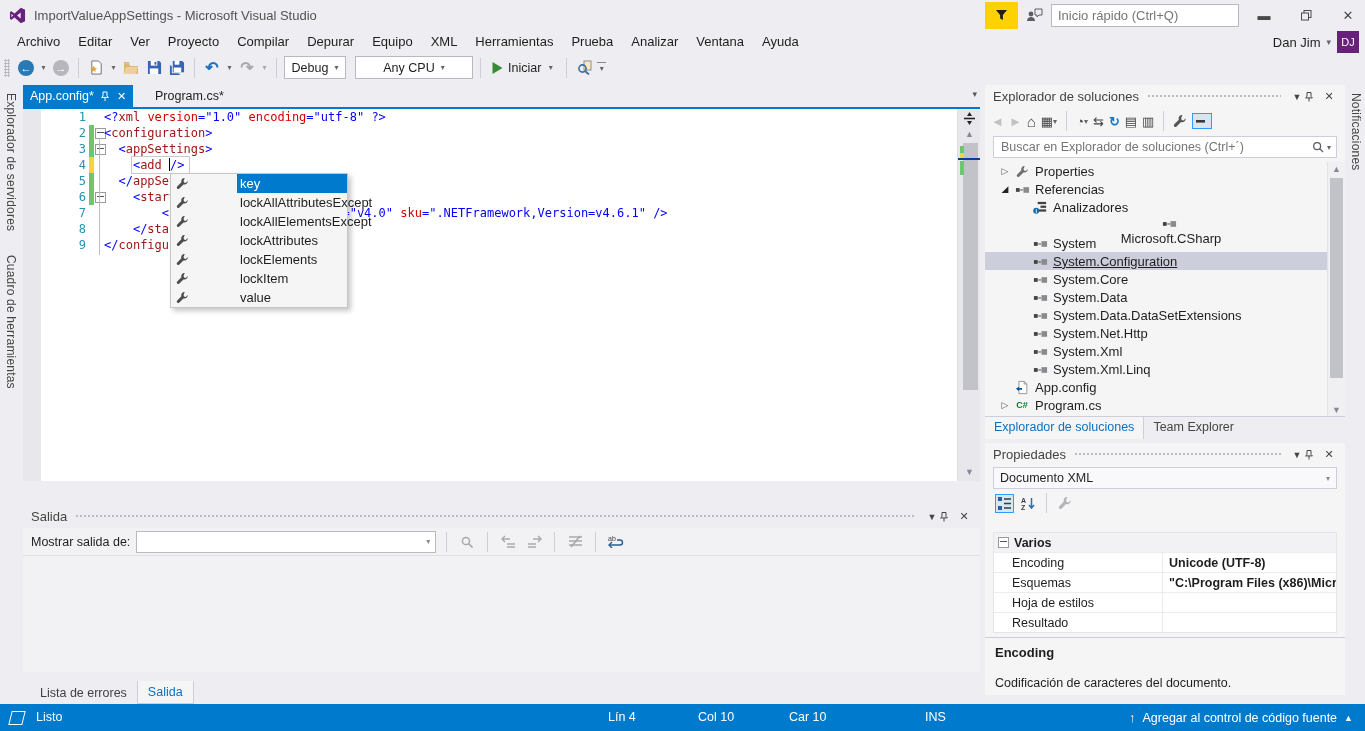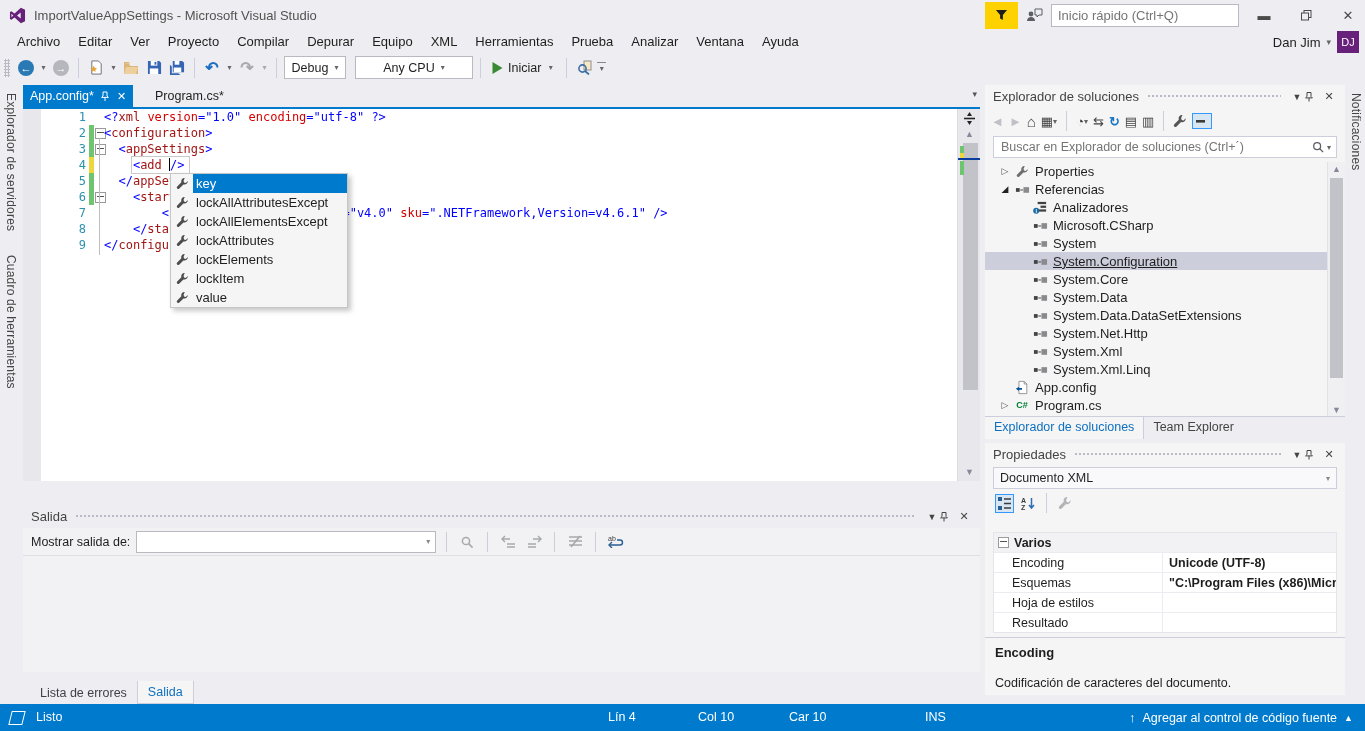--- a/index.html
+++ b/index.html
@@ -54,21 +54,21 @@
   .foldbox::after{content:"";position:absolute;left:1px;right:1px;top:3px;height:1px;background:#555;}
   #fold-guide{position:absolute;left:76px;width:1px;background:#bdbdbd;}
   .code-line{position:absolute;left:81px;font:12px/16px "DejaVu Sans Mono",monospace;white-space:pre;z-index:1;}
   .tk-d{color:#0000ff;}.tk-t{color:#a31515;}.tk-a{color:#d40000;}.tk-v{color:#0000ff;}.tk-p{color:#000;}
   .caret{display:inline-block;width:1px;height:13px;background:#000;vertical-align:-2px;}
   #edit-box{position:absolute;left:108px;width:57px;height:16px;border:1px solid #c9c9c9;background:#fff;z-index:0;}
   
   #isense{position:absolute;left:147px;top:64px;width:176px;background:#f5f5f5;border:1px solid #c6c6c6;box-shadow:3px 3px 5px rgba(0,0,0,.22);z-index:6;}
   .is-row{height:19px;display:flex;align-items:center;font-size:13px;}
   .is-ico{width:22px;display:flex;justify-content:center;flex:none;}
-  .is-label{flex:1;height:19px;line-height:19px;padding-left:3px;}
+  .is-label{flex:1;height:19px;line-height:19px;padding-left:3px;margin-left:44px;}
   .is-row.sel .is-label{background:#007acc;color:#fff;}
   
   #vscroll{position:absolute;right:0;top:0;width:22px;height:100%;background:#e8e8ec;border-left:1px solid #dcdce2;}
   #vsplit{position:absolute;right:3px;top:2px;width:15px;height:15px;color:#333;}
   .varrow{position:absolute;right:4px;width:13px;text-align:center;font-size:9px;color:#868999;}
   #vthumb{position:absolute;right:2px;top:34px;width:15px;height:247px;background:#c2c3c9;}
   .mark{position:absolute;left:2px;width:4px;}
   #caret-mark{position:absolute;left:0;right:0;height:2px;background:#0a3da0;}
   
   .pane-head{height:23px;display:flex;align-items:center;padding:0 8px;font-size:13px;color:#444;}
@@ -470,21 +470,21 @@
               <rect x="5" y="2" width="9" height="2.4" fill="#424242"></rect>
               <rect x="8" y="6" width="6" height="2.4" fill="#424242"></rect>
               <rect x="5" y="10" width="9" height="2.4" fill="#424242"></rect>
               <circle cx="3.4" cy="11.4" r="3.2" fill="#1a6aa5"></circle>
               <rect x="3" y="9.6" width="1" height="1" fill="#fff"></rect>
               <rect x="3" y="11" width="1" height="2.6" fill="#fff"></rect>
             </svg>
           </span>
           <span>Analizadores</span>
         </div>
-        <div class="tree-row" style="padding-left: 30px;">
+        <div class="tree-row" style="padding-left: 30px; flex-direction: column;">
           <span class="tr-exp"></span>
           <span class="tr-ico">
             <svg width="15" height="15" viewBox="0 0 16 16">
               <rect x="1" y="6.5" width="4" height="4" fill="#424242"></rect>
               <rect x="5.6" y="8" width="3" height="1" fill="#424242"></rect>
               <rect x="9" y="5.5" width="6" height="6" fill="#8a8a8e"></rect>
             </svg>
           </span>
           <span>Microsoft.CSharp</span>
         </div>

